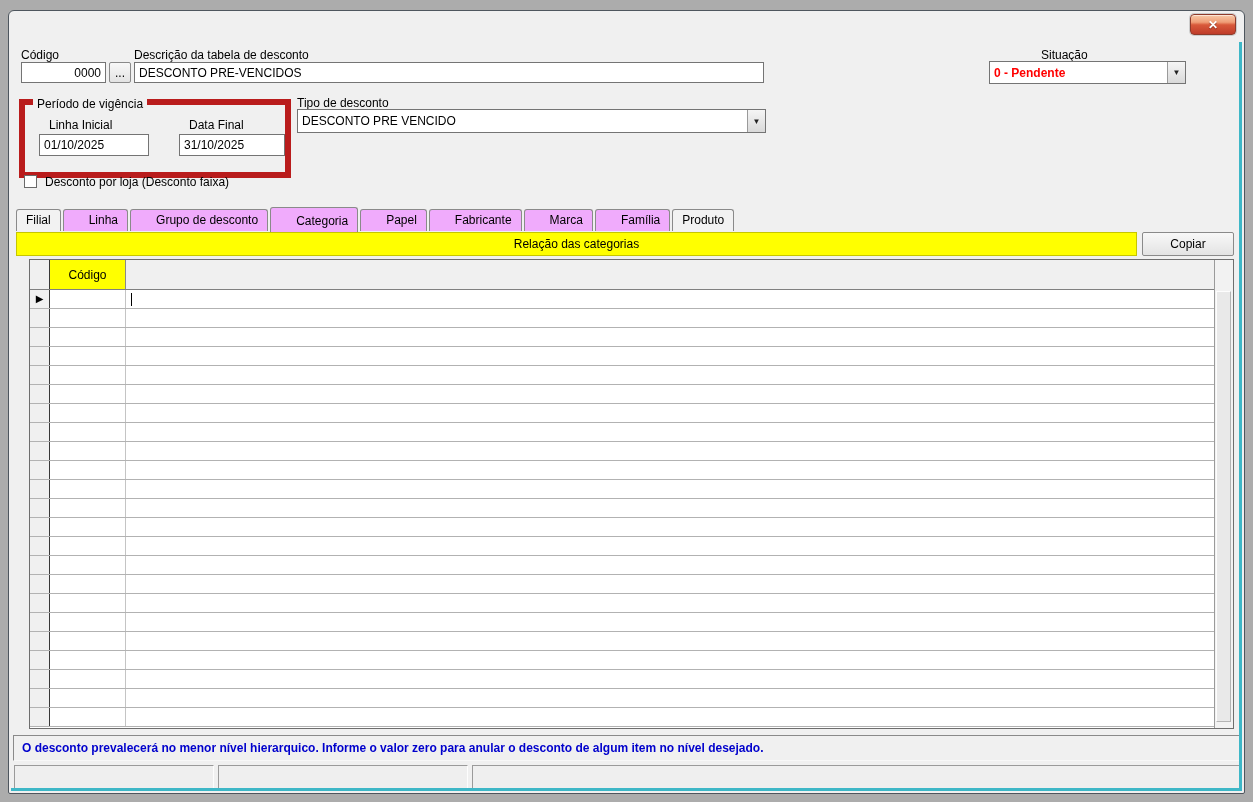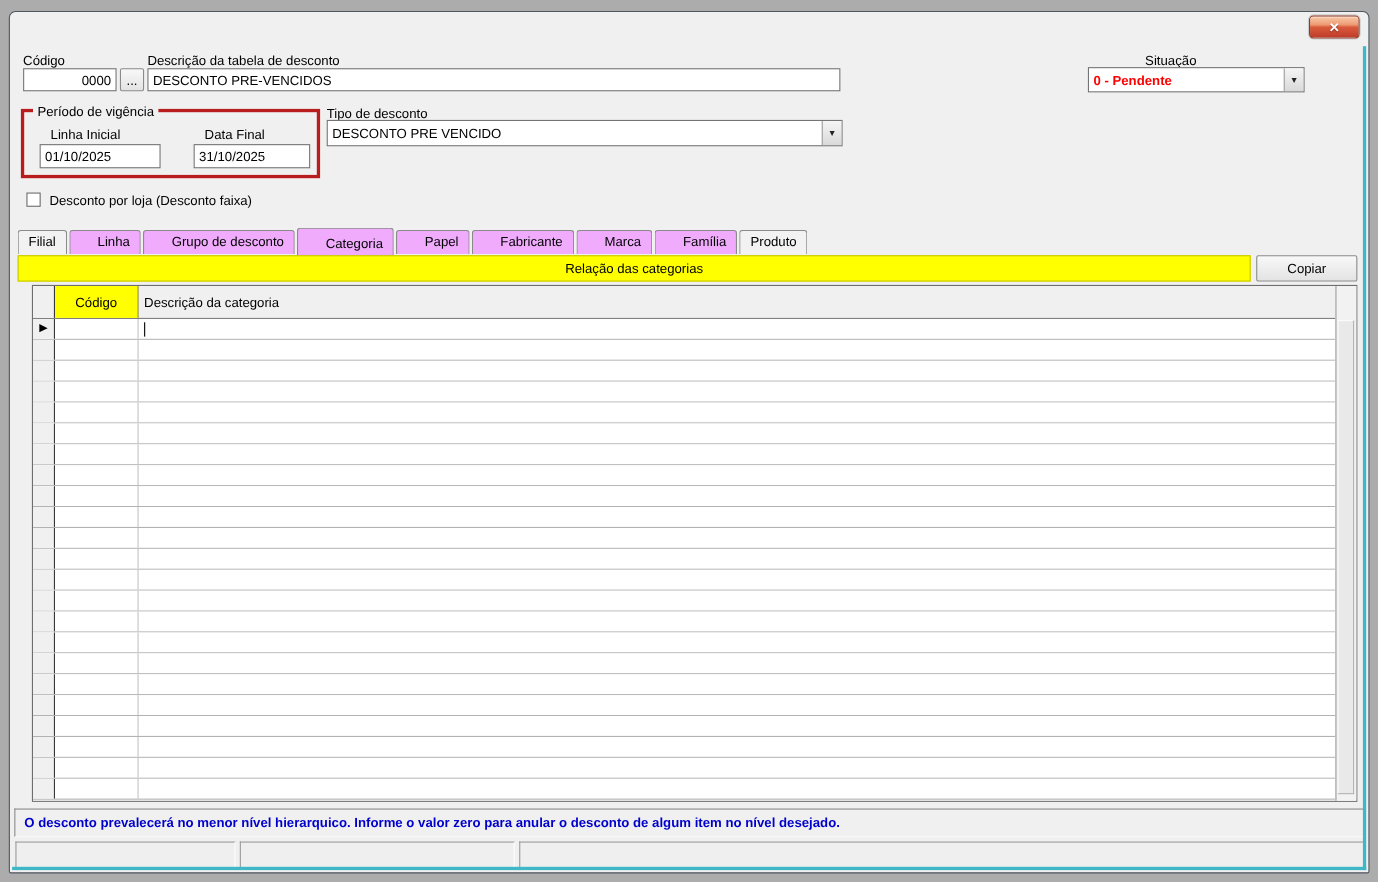--- a/index.html
+++ b/index.html
@@ -50,21 +50,21 @@
     display:flex; align-items:stretch; overflow:hidden;
   }
   .combo .txt { flex:1; display:flex; align-items:center; padding-left:4px; white-space:nowrap; overflow:hidden; }
   .combo .arrowbtn {
     width:18px; flex:0 0 18px; background:linear-gradient(#f5f5f5,#d9d9d9);
     border-left:1px solid #9a9a9a; display:flex; align-items:center; justify-content:center;
     font-size:8px; color:#222;
   }
   .red-bold { color:#ff0000; font-weight:bold; }
 
-  .groupbox { position:absolute; left:10px; top:88px; width:272px; height:63px; border:3px solid #b91c1c; }
+  .groupbox { position:absolute; left:10px; top:88px; width:272px; height:79px; border:6px solid #b91c1c; }
   .groupbox .legend { position:absolute; left:8px; top:-8px; background:#f0f0f0; padding:0 4px; }
 
   .checkbox { position:absolute; left:15px; top:164px; width:13px; height:13px; background:#fff; border:1px solid #6a6a6a; }
 
   .tabbar { position:absolute; left:7px; top:191px; height:36px; display:flex; align-items:center; }
   .tab {
     padding:3px 9px 4px; border:1px solid #8a8a8a; border-bottom:none;
     border-radius:3px 3px 0 0; background:#f2f2f2; margin-right:2px;
     white-space:nowrap; cursor:default;
   }
@@ -165,21 +165,20 @@
     </div>
 
   <div class="banner">Relação das categorias</div>
   <div class="btn btn-copiar">Copiar</div>
 
   <div class="grid">
     <div class="grid-main">
       <div class="grid-header">
         <div class="gh-ind"></div>
         <div class="gh-cod">Código</div>
-        <div class="gh-desc">Descrição da categoria</div>
       </div>
       <div>
           <div class="grow">
             <div class="g-ind">▶</div>
             <div class="g-cod"></div>
             <div class="g-desc">
               <div class="caret"></div>
             </div>
           </div>
           <div class="grow">

